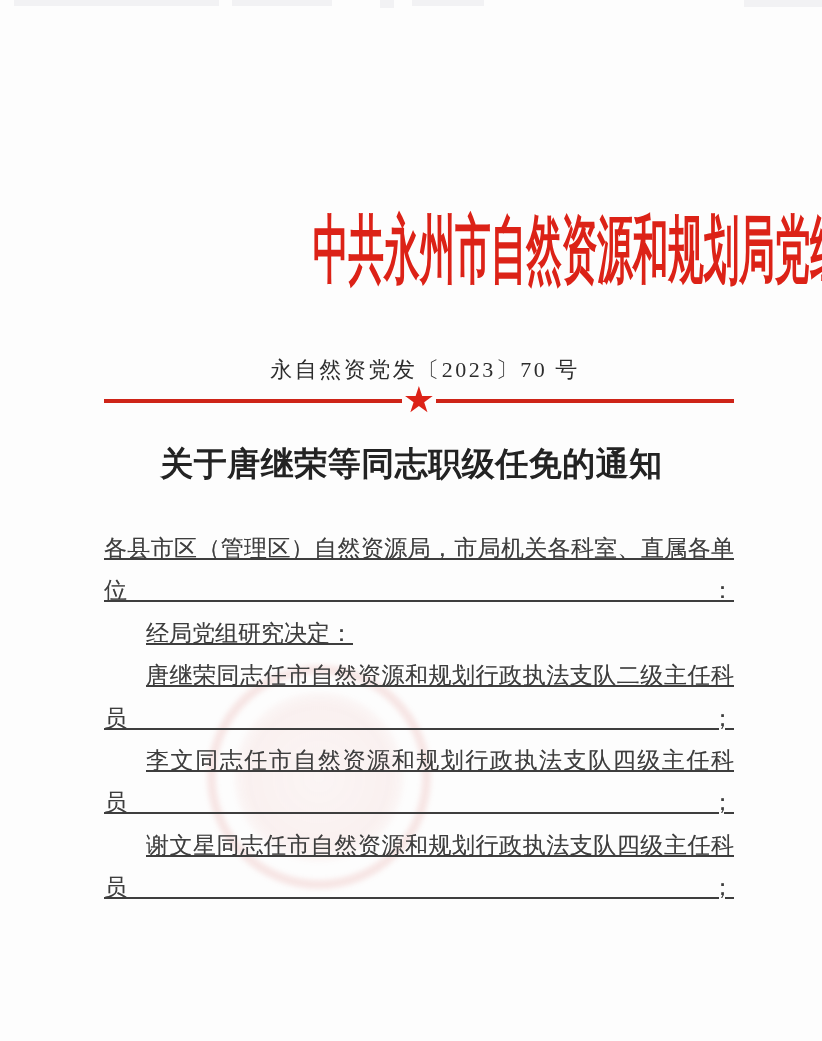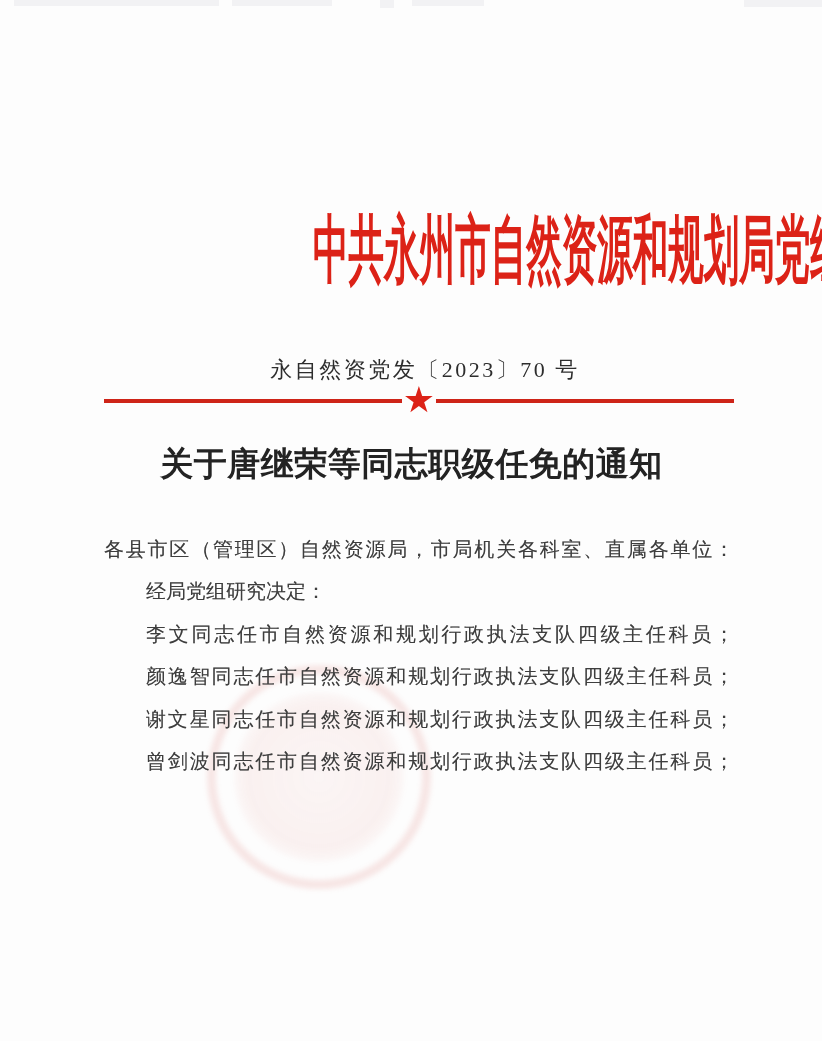--- a/index.html
+++ b/index.html
@@ -51,22 +51,23 @@
   
   .notice-title {
     position:absolute; top:442px; left:1px; right:0; margin:0;
     text-align:center; white-space:nowrap;
     font-size:33px; font-weight:700; color:#232323; letter-spacing:0.5px;
   }
 
   
   .body-col {
     position:absolute; top:528px; left:104px; width:630px;
-    font-size:20px; color:#3e3e3e;
+    font-size:23px; color:#3e3e3e;
     text-shadow:0 0 .6px rgba(70,70,70,.45);
+    text-decoration:underline;
   }
   .body-col p { margin:0; line-height:42.4px; }
   .salutation { text-align:justify; text-align-last:justify; }
   .intro { text-indent:42px; }
   .appointment { text-indent:42px; text-align:justify; text-align-last:justify; }
 
   
   .stamp-bleed {
     position:absolute; left:207px; top:665px; width:206px; height:206px;
     border-radius:50%; border:9px solid rgba(205,78,68,0.13);
@@ -103,20 +104,19 @@
     <span class="rule-star">★</span>
     <span class="rule-line"></span>
   </div>
 
   <h1 class="notice-title">关于唐继荣等同志职级任免的通知</h1>
 
   <div class="body-col">
     <p class="salutation">各县市区（管理区）自然资源局，市局机关各科室、直属各单位：</p>
     <p class="intro">经局党组研究决定：</p>
     <div>
+        <p class="appointment">唐继荣同志任市自然资源和规划行政执法支队二级主任科员；</p>
         <p class="appointment">李文同志任市自然资源和规划行政执法支队四级主任科员；</p>
-        <p class="appointment">颜逸智同志任市自然资源和规划行政执法支队四级主任科员；</p>
         <p class="appointment">谢文星同志任市自然资源和规划行政执法支队四级主任科员；</p>
-        <p class="appointment">曾剑波同志任市自然资源和规划行政执法支队四级主任科员；</p>
       </div>
   </div>
 
 </div>
 
 </body></html>

